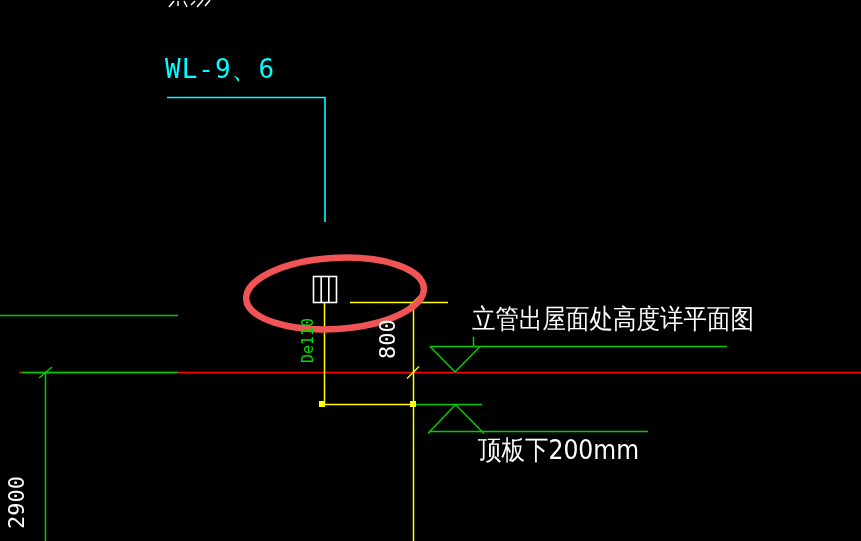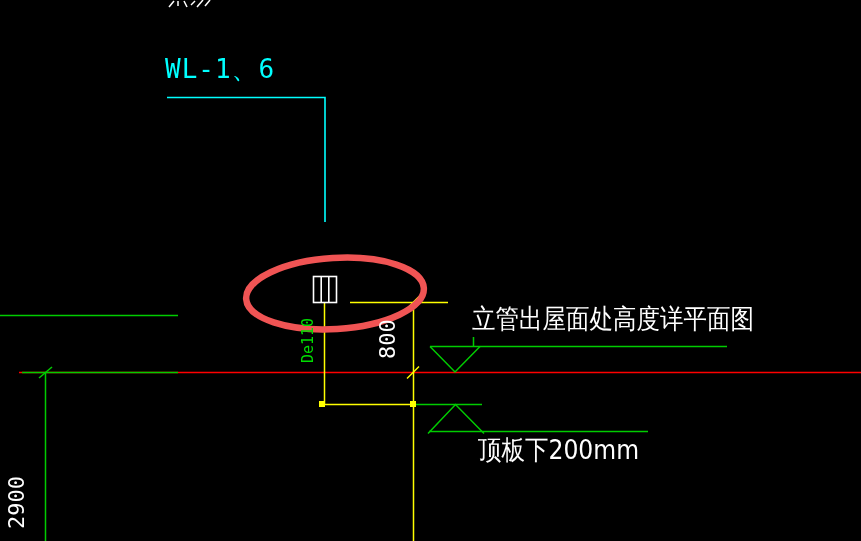--- a/index.html
+++ b/index.html
@@ -83,21 +83,21 @@
 
     <g stroke="#ffffff" stroke-width="1.6" fill="#000000">
       <rect x="313.5" y="276.5" width="23" height="26"></rect>
       <line x1="321.2" y1="276.5" x2="321.2" y2="302.5"></line>
       <line x1="328.8" y1="276.5" x2="328.8" y2="302.5"></line>
     </g>
 
     <ellipse cx="335" cy="293.5" rx="89" ry="35.5" fill="none" stroke-width="6.5" stroke-linecap="round" transform="rotate(-3.5 335 293.5)" stroke="#f05454"></ellipse>
   </svg>
 
-  <div class="txt cyan-label" style="left:165px; top:56px;">WL-1、6</div>
+  <div class="txt cyan-label" style="left:165px; top:56px;">WL-9、6</div>
 
   <div class="txt cad-cjk" style="left:472px; top:305px;">立管出屋面处高度详平面图</div>
 
   <div class="txt cad-cjk" style="left:478px; top:436px;">顶板下200mm</div>
 
   <div class="vtext dim-white" style="left:377px; top:359px;">800</div>
 
   <div class="vtext dim-white" style="left:6px; top:529px;">2900</div>
 
   <div class="vtext pipe-green" style="left:301px; top:363px;">De110</div>

